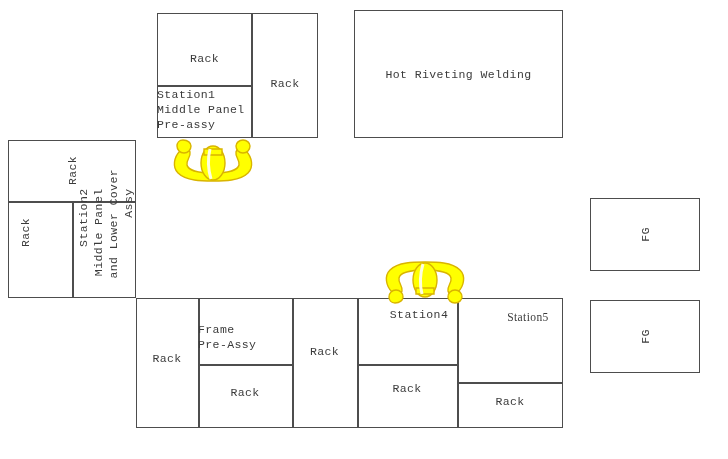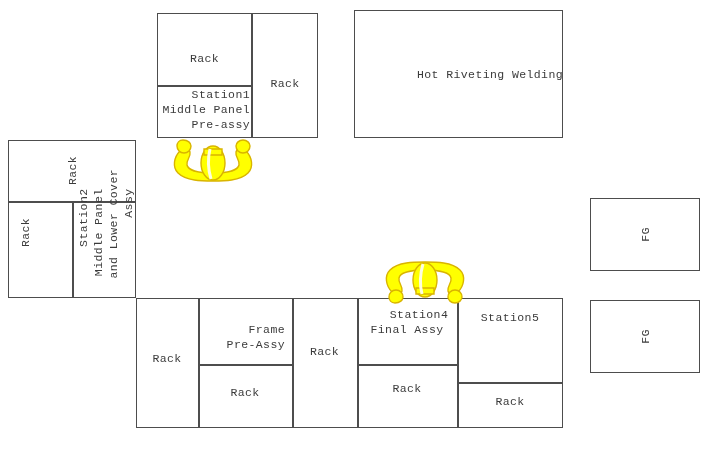--- a/index.html
+++ b/index.html
@@ -28,21 +28,21 @@
     box-sizing: border-box;
     font-family: "Liberation Mono", "DejaVu Sans Mono", monospace;
     font-size: 11.5px;
     line-height: 15px;
     color: #3b3b3b;
     letter-spacing: 0.4px;
     white-space: pre;
     pointer-events: none;
   }
   .lbl.center  { text-align: center; }
-  .lbl.right   { text-align: right; }
+  .lbl.right   { }
   .vline {
     position: absolute;
     width: 1.6px;
     background: #4d4d4d;
   }
   .hline {
     position: absolute;
     height: 1.6px;
     background: #4d4d4d;
   }
@@ -98,21 +98,21 @@
         <path d="M75 9 C71 9 68 12 68 15 C68 19 71 22 75 22 C79 22 82 19 82 15
                  C82 12 79 9 75 9 Z"></path>
         <ellipse cx="45" cy="32" rx="12" ry="17"></ellipse>
         <path d="M36 18 L54 18 L54 24 L36 24 Z"></path>
       </g>
       <path d="M42 18 C40 26 40 38 43 48" fill="none" stroke="#fdfde0" stroke-width="3"></path>
     </svg>
   </div>
 
   <div class="box" style="left:354px; top:10px; width:209px; height:128px;"></div>
-  <div class="lbl center" style="left:354px; top:67px; width:209px;text-align:right;">Hot Riveting Welding</div>
+  <div class="lbl center" style="left:354px; top:67px; width:209px;">Hot Riveting Welding</div>
 
   <div class="box" style="left:8px; top:140px; width:128px; height:158px;"></div>
 
   <div class="hline" style="left:8px; top:201px; width:128px;"></div>
 
   <div class="vline" style="left:72px; top:201px; height:97px;"></div>
 
   <div class="rot" style="left:47px; top:163px; width:50px;">Rack</div>
 
   <div class="rot" style="left:0px; top:225px; width:50px;">Rack</div>
@@ -135,24 +135,23 @@
 
   <div class="lbl center" style="left:136px; top:351px; width:62px;">Rack</div>
 
   <div class="lbl right" style="left:198px; top:322px; width:87px;">Frame</div>
   <div class="lbl right" style="left:198px; top:337px; width:87px;">Pre-Assy</div>
   <div class="lbl center" style="left:198px; top:385px; width:94px;">Rack</div>
 
   <div class="lbl center" style="left:292px; top:344px; width:65px;">Rack</div>
 
   <div class="lbl center" style="left:369px; top:307px; width:100px;">Station4</div>
-  <div class="lbl center" style="left:357px; top:322px; width:100px;">Final Assy</div>
   <div class="lbl center" style="left:357px; top:381px; width:100px;">Rack</div>
 
-  <div class="lbl center" style="left:457px; top:310px; width:106px;">Station5</div>
+  <div class="lbl center" style="left:475px; top:310px; width:106px;font-family:Liberation Serif, serif;">Station5</div>
   <div class="lbl center" style="left:457px; top:394px; width:106px;">Rack</div>
 
   <div class="worker flip" style="left:380px; top:262px;">
     <svg viewBox="0 0 90 50" xmlns="http://www.w3.org/2000/svg">
       <g fill="#ffff00" stroke="#d9b400" stroke-width="1.4">
         <path d="M12 20 C6 26 4 36 10 42 C18 50 34 50 45 50 C56 50 72 50 80 42
                  C86 36 84 26 78 20 C74 16 69 17 68 21 C67 26 72 29 71 34
                  C70 39 60 42 45 42 C30 42 20 39 19 34 C18 29 23 26 22 21
                  C21 17 16 16 12 20 Z"></path>
         <path d="M15 9 C11 9 9 12 9 15 C9 19 12 22 16 22 C20 22 23 19 23 15

